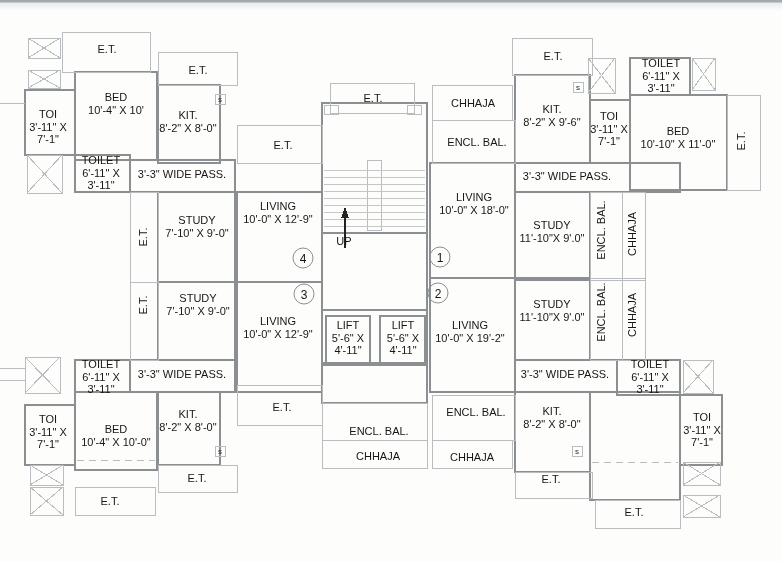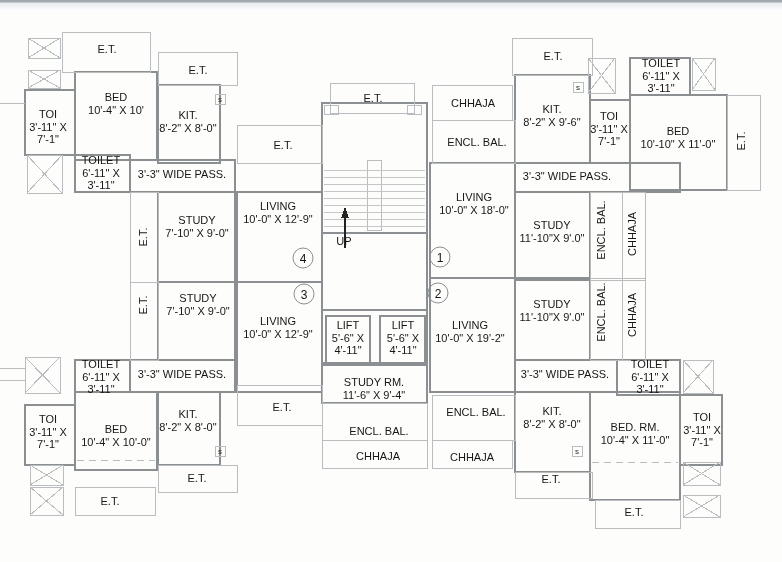--- a/index.html
+++ b/index.html
@@ -160,24 +160,20 @@
   <div class="lbl nw" style="--x:283px;--y:145px">E.T.</div>
   <div class="lbl nw" style="--x:344px;--y:241px">UP</div>
   <div class="lbl" style="--x:348px;--y:338px;--w:48px">
     <div>LIFT</div>
     <div>5'-6" X 4'-11"</div>
   </div>
   <div class="lbl" style="--x:403px;--y:338px;--w:48px">
     <div>LIFT</div>
     <div>5'-6" X 4'-11"</div>
   </div>
-  <div class="lbl" style="--x:374px;--y:389px;--w:115px">
-    <div>STUDY RM.</div>
-    <div>11'-6" X 9'-4"</div>
-  </div>
   <div class="lbl nw" style="--x:379px;--y:431px">ENCL. BAL.</div>
   <div class="lbl nw" style="--x:378px;--y:456px">CHHAJA</div>
   <div class="lbl nw" style="--x:476px;--y:412px">ENCL. BAL.</div>
   <div class="lbl nw" style="--x:472px;--y:457px">CHHAJA</div>
   <div class="lbl nw" style="--x:282px;--y:407px">E.T.</div>
 
   <div class="flatnum" style="--x:440px;--y:257px">1</div>
   <div class="flatnum" style="--x:438px;--y:293px">2</div>
   <div class="flatnum" style="--x:304px;--y:294px">3</div>
   <div class="flatnum" style="--x:303px;--y:258px">4</div>
@@ -277,24 +273,20 @@
 
   <div class="lbl nw" style="--x:565px;--y:374px">3'-3" WIDE PASS.</div>
   <div class="lbl" style="--x:650px;--y:377px;--w:66px">
     <div>TOILET</div>
     <div>6'-11" X 3'-11"</div>
   </div>
   <div class="lbl" style="--x:552px;--y:418px;--w:58px">
     <div>KIT.</div>
     <div>8'-2" X 8'-0"</div>
   </div>
-  <div class="lbl" style="--x:635px;--y:434px;--w:102px">
-    <div>BED. RM.</div>
-    <div>10'-4" X 11'-0"</div>
-  </div>
   <div class="lbl" style="--x:702px;--y:430px;--w:40px">
     <div>TOI</div>
     <div>3'-11" X 7'-1"</div>
   </div>
   <div class="lbl nw" style="--x:551px;--y:479px">E.T.</div>
   <div class="lbl nw" style="--x:634px;--y:512px">E.T.</div>
   <div class="lbl" style="--x:552px;--y:311px;--w:90px">
     <div>STUDY</div>
     <div>11'-10"X 9'.0"</div>
   </div>

